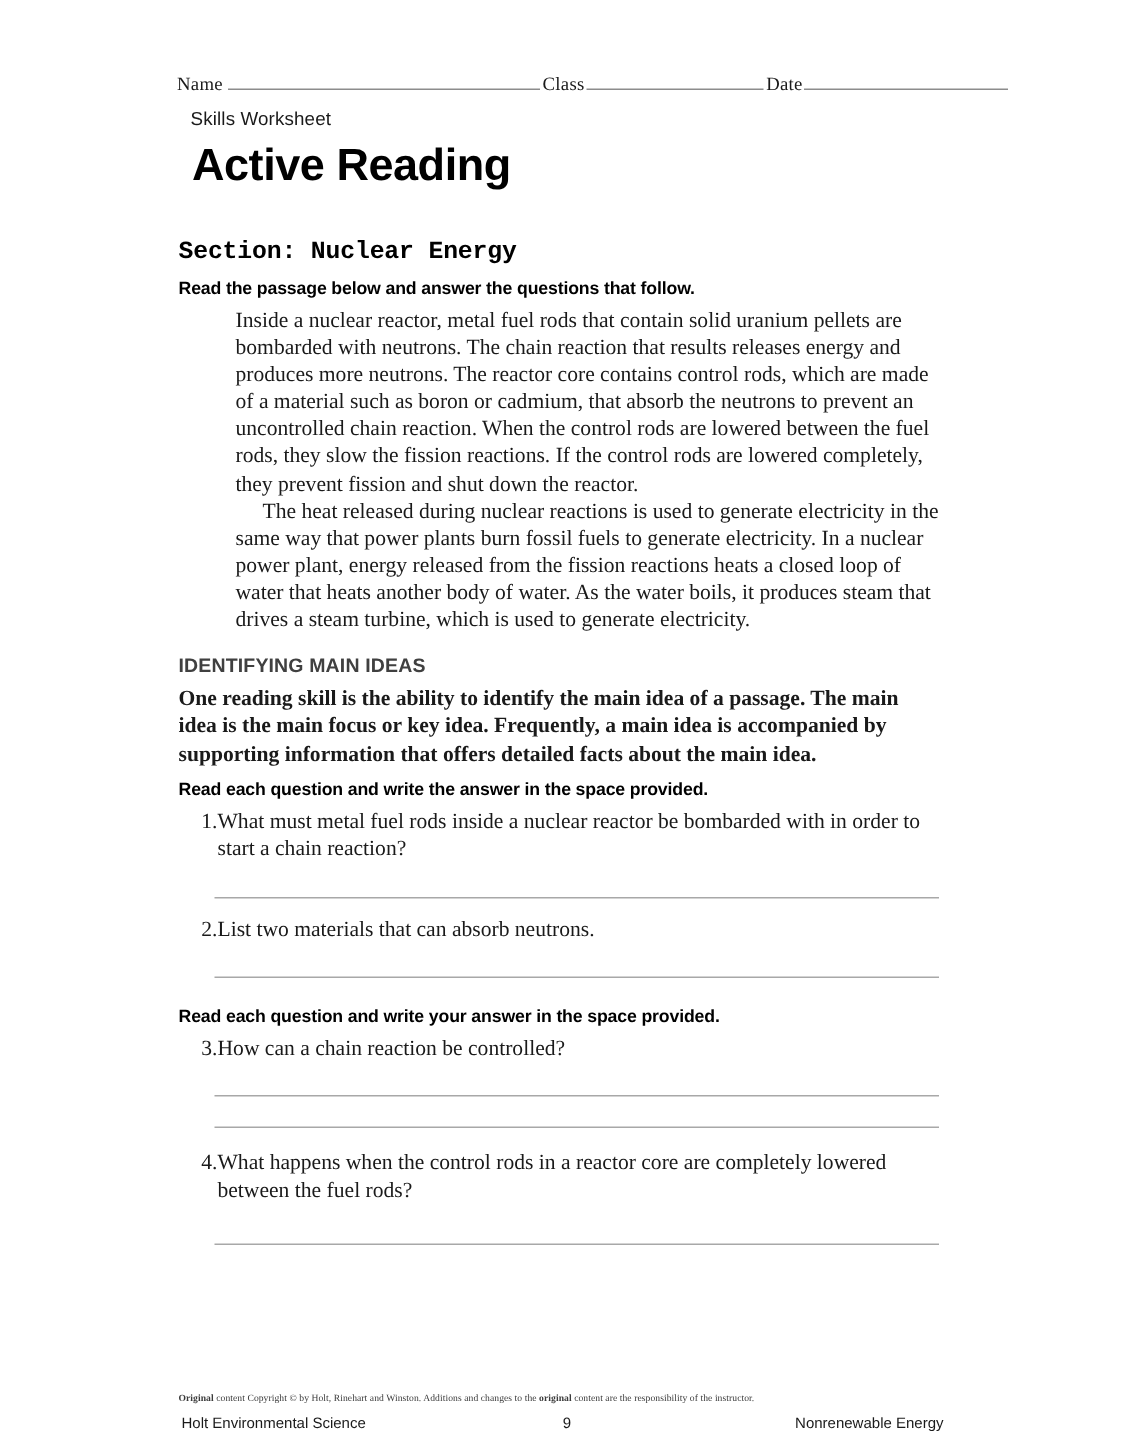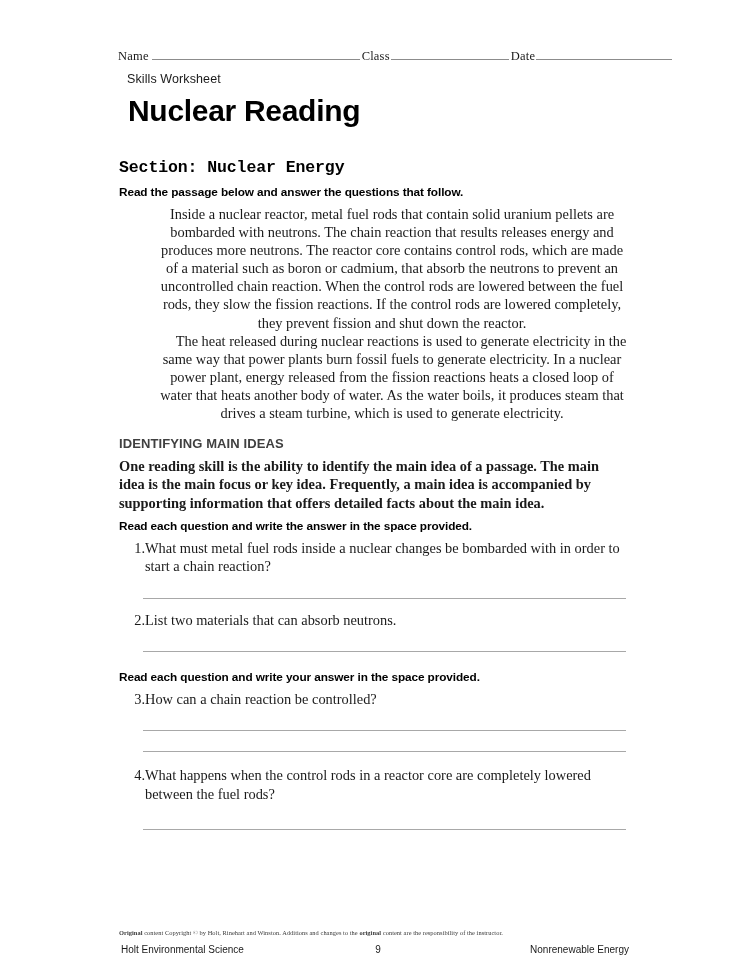--- a/index.html
+++ b/index.html
@@ -100,21 +100,20 @@
     font-size: 13px;
     font-weight: bold;
     letter-spacing: 0.1px;
     margin: 0 0 6px 0;
     color: #404040;
   }
 
   .passage {
     margin: 0 0 0 0;
     padding-left: 38px;
-    text-align: center;
   }
   .passage p {
     margin: 0;
     font-family: "Liberation Serif", serif;
     font-size: 14.4px;
     line-height: 18.1px;
     text-indent: 0;
     color: #1a1a1a;
   }
   .passage p.indented {
@@ -197,41 +196,41 @@
   <div class="id-row">
     <span class="id-label">Name</span>
     <span class="id-rule rule-name"></span>
     <span class="id-label">Class</span>
     <span class="id-rule rule-class"></span>
     <span class="id-label">Date</span>
     <span class="id-rule rule-date"></span>
   </div>
 
   <div class="skills-label">Skills Worksheet</div>
-  <div class="doc-title">Nuclear Reading</div>
+  <div class="doc-title">Active Reading</div>
 
   <div class="content">
 
     <h2 class="section-head">Section: Nuclear Energy</h2>
     <p class="bold-instruction">Read the passage below and answer the questions that follow.</p>
 
     <div class="passage">
       <p>Inside a nuclear reactor, metal fuel rods that contain solid uranium pellets are bombarded with neutrons. The chain reaction that results releases energy and produces more neutrons. The reactor core contains control rods, which are made of a material such as boron or cadmium, that absorb the neutrons to prevent an uncontrolled chain reaction. When the control rods are lowered between the fuel rods, they slow the fission reactions. If the control rods are lowered completely, they prevent fission and shut down the reactor.</p>
       <p class="indented">The heat released during nuclear reactions is used to generate electricity in the same way that power plants burn fossil fuels to generate electricity. In a nuclear power plant, energy released from the fission reactions heats a closed loop of water that heats another body of water. As the water boils, it produces steam that drives a steam turbine, which is used to generate electricity.</p>
     </div>
 
     <div class="spacer-14"></div>
 
     <h3 class="sub-head">IDENTIFYING MAIN IDEAS</h3>
     <p class="skill-text">One reading skill is the ability to identify the main idea of a passage. The main idea is the main focus or key idea. Frequently, a main idea is accompanied by supporting information that offers detailed facts about the main idea.</p>
     <p class="bold-instruction">Read each question and write the answer in the space provided.</p>
 
     <div class="question">
       <span class="qnum">1.</span>
-      <span>What must metal fuel rods inside a nuclear changes be bombarded with in order to start a chain reaction?</span>
+      <span>What must metal fuel rods inside a nuclear reactor be bombarded with in order to start a chain reaction?</span>
     </div>
     <div class="spacer-22"></div>
     <div class="answer-line"></div>
     <div class="spacer-12"></div>
 
     <div class="question">
       <span class="qnum">2.</span>
       <span>List two materials that can absorb neutrons.</span>
     </div>
     <div class="spacer-22"></div>

